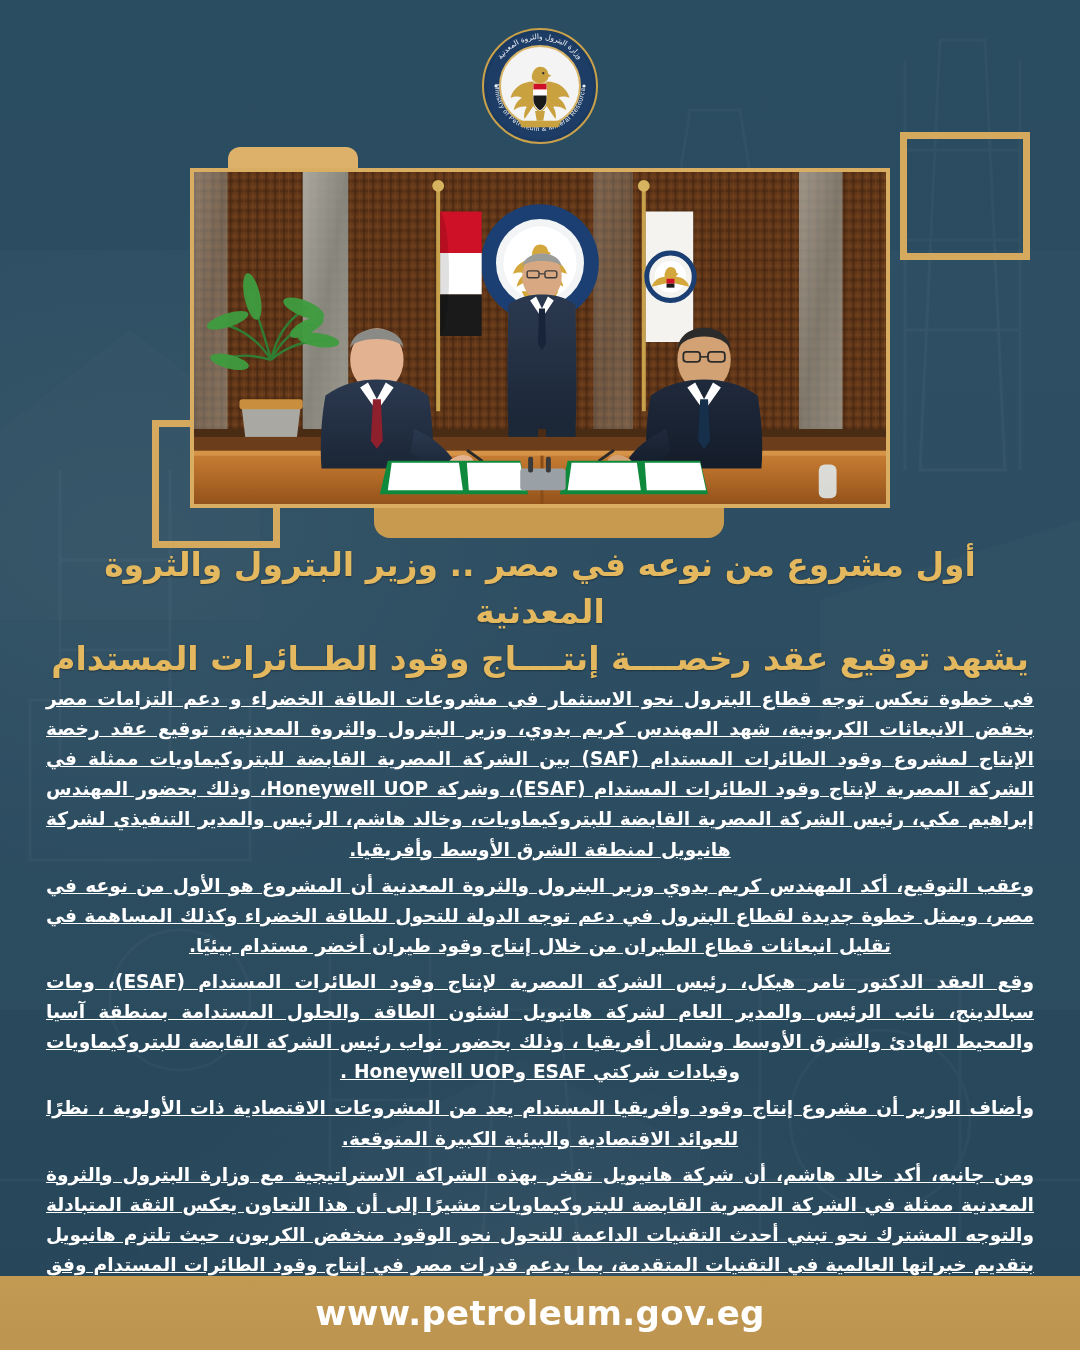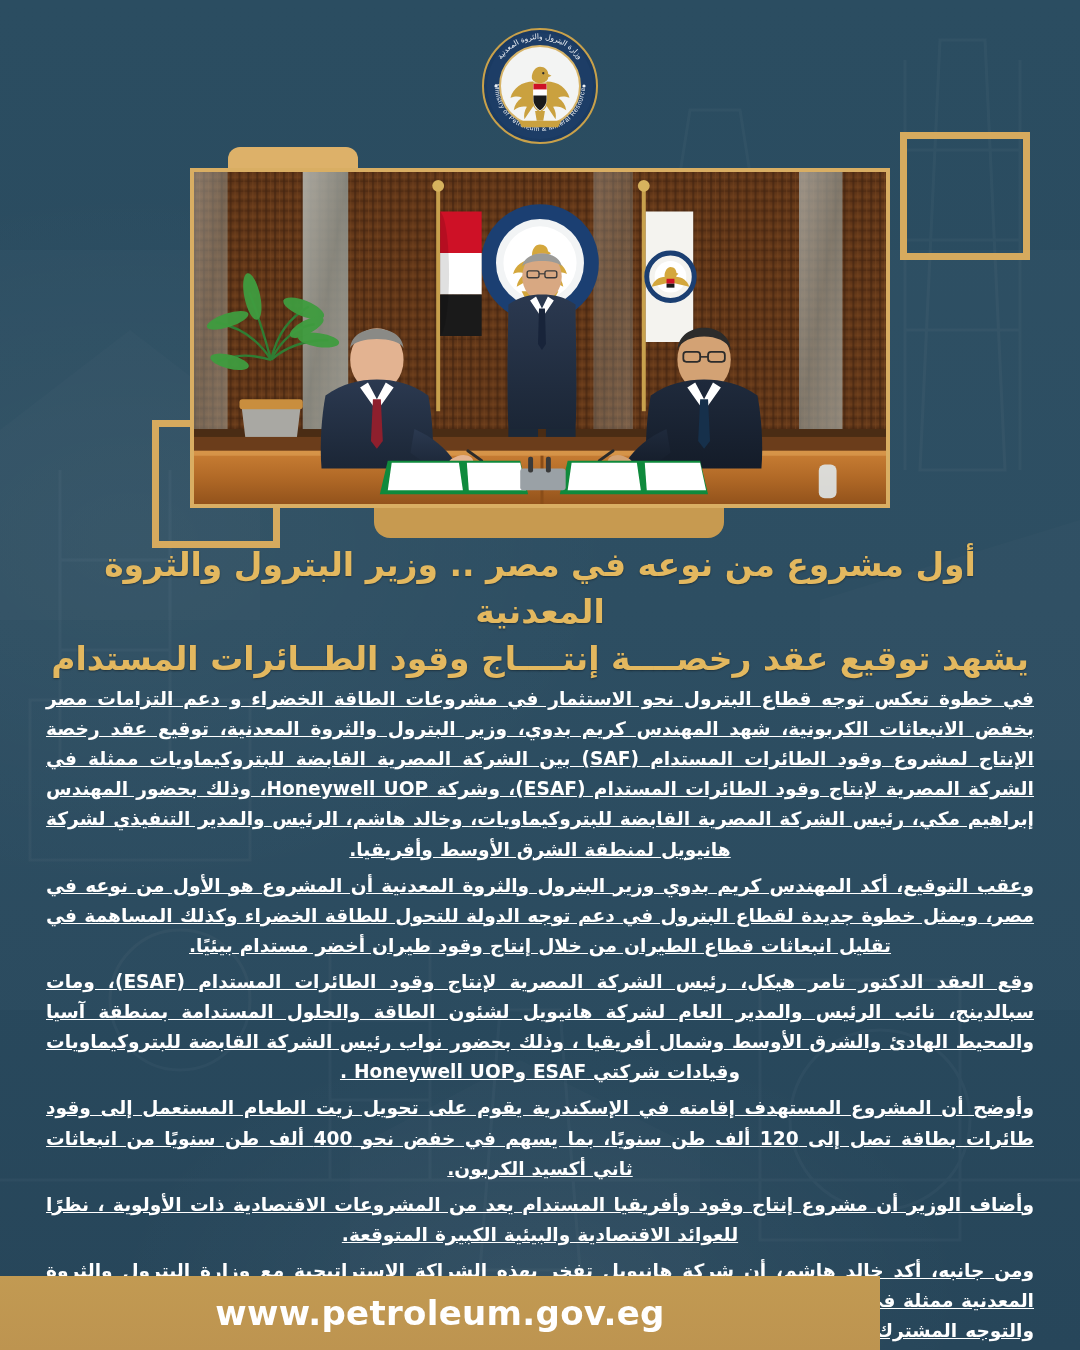--- a/index.html
+++ b/index.html
@@ -163,21 +163,21 @@
   .body-copy p {
     margin: 0 0 6px 0;
     text-decoration: underline;
   }
 
   
   .footer {
     position: absolute;
     left: 0;
     bottom: 0;
-    width: 880px;
+    width: 1080px;
     height: 74px;
     background: linear-gradient(180deg, #c29a52 0%, #bd9450 100%);
     display: flex;
     align-items: center;
     justify-content: center;
   }
   .footer-url {
     color: #ffffff;
     font-weight: 700;
     font-size: 34px;
@@ -422,21 +422,20 @@
 
   <div class="headline">
     <span class="ln">أول مشروع من نوعه في مصر .. وزير البترول والثروة المعدنية</span>
     <span class="ln">يشهد توقيع عقد رخصــــة إنتــــاج وقود الطــائرات المستدام</span>
   </div>
 
   <div class="body-copy">
     <p>في خطوة تعكس توجه قطاع البترول نحو الاستثمار في مشروعات الطاقة الخضراء و دعم التزامات مصر بخفض الانبعاثات الكربونية، شهد المهندس كريم بدوي، وزير البترول والثروة المعدنية، توقيع عقد رخصة الإنتاج لمشروع وقود الطائرات المستدام (SAF) بين الشركة المصرية القابضة للبتروكيماويات ممثلة في الشركة المصرية لإنتاج وقود الطائرات المستدام (ESAF)، وشركة Honeywell UOP، وذلك بحضور المهندس إبراهيم مكي، رئيس الشركة المصرية القابضة للبتروكيماويات، وخالد هاشم، الرئيس والمدير التنفيذي لشركة هانيويل لمنطقة الشرق الأوسط وأفريقيا.</p>
     <p>وعقب التوقيع، أكد المهندس كريم بدوي وزير البترول والثروة المعدنية أن المشروع هو الأول من نوعه في مصر، ويمثل خطوة جديدة لقطاع البترول في دعم توجه الدولة للتحول للطاقة الخضراء وكذلك المساهمة في تقليل انبعاثات قطاع الطيران من خلال إنتاج وقود طيران أخضر مستدام بيئيًا.</p>
     <p>وقع العقد الدكتور تامر هيكل، رئيس الشركة المصرية لإنتاج وقود الطائرات المستدام (ESAF)، ومات سبالدينج، نائب الرئيس والمدير العام لشركة هانيويل لشئون الطاقة والحلول المستدامة بمنطقة آسيا والمحيط الهادئ والشرق الأوسط وشمال أفريقيا ، وذلك بحضور نواب رئيس الشركة القابضة للبتروكيماويات وقيادات شركتي ESAF وHoneywell UOP .</p>
-    <p>وأوضح أن المشروع المستهدف إقامته في الإسكندرية يقوم على تحويل زيت الطعام المستعمل إلى وقود طائرات بطاقة تصل إلى 120 ألف طن سنويًا، بما يسهم في خفض نحو 400 ألف طن سنويًا من انبعاثات ثاني أكسيد الكربون.</p>
     <p>وأضاف الوزير أن مشروع إنتاج وقود وأفريقيا المستدام يعد من المشروعات الاقتصادية ذات الأولوية ، نظرًا للعوائد الاقتصادية والبيئية الكبيرة المتوقعة.</p>
     <p>ومن جانبه، أكد خالد هاشم، أن شركة هانيويل تفخر بهذه الشراكة الاستراتيجية مع وزارة البترول والثروة المعدنية ممثلة في الشركة المصرية القابضة للبتروكيماويات مشيرًا إلى أن هذا التعاون يعكس الثقة المتبادلة والتوجه المشترك نحو تبني أحدث التقنيات الداعمة للتحول نحو الوقود منخفض الكربون، حيث تلتزم هانيويل بتقديم خبراتها العالمية في التقنيات المتقدمة، بما يدعم قدرات مصر في إنتاج وقود الطائرات المستدام وفق أعلى المعايير الدولية.</p>
 
   </div>
 
   <div class="footer">
     <span class="footer-url">www.petroleum.gov.eg</span>
   </div>
 
 </div>

